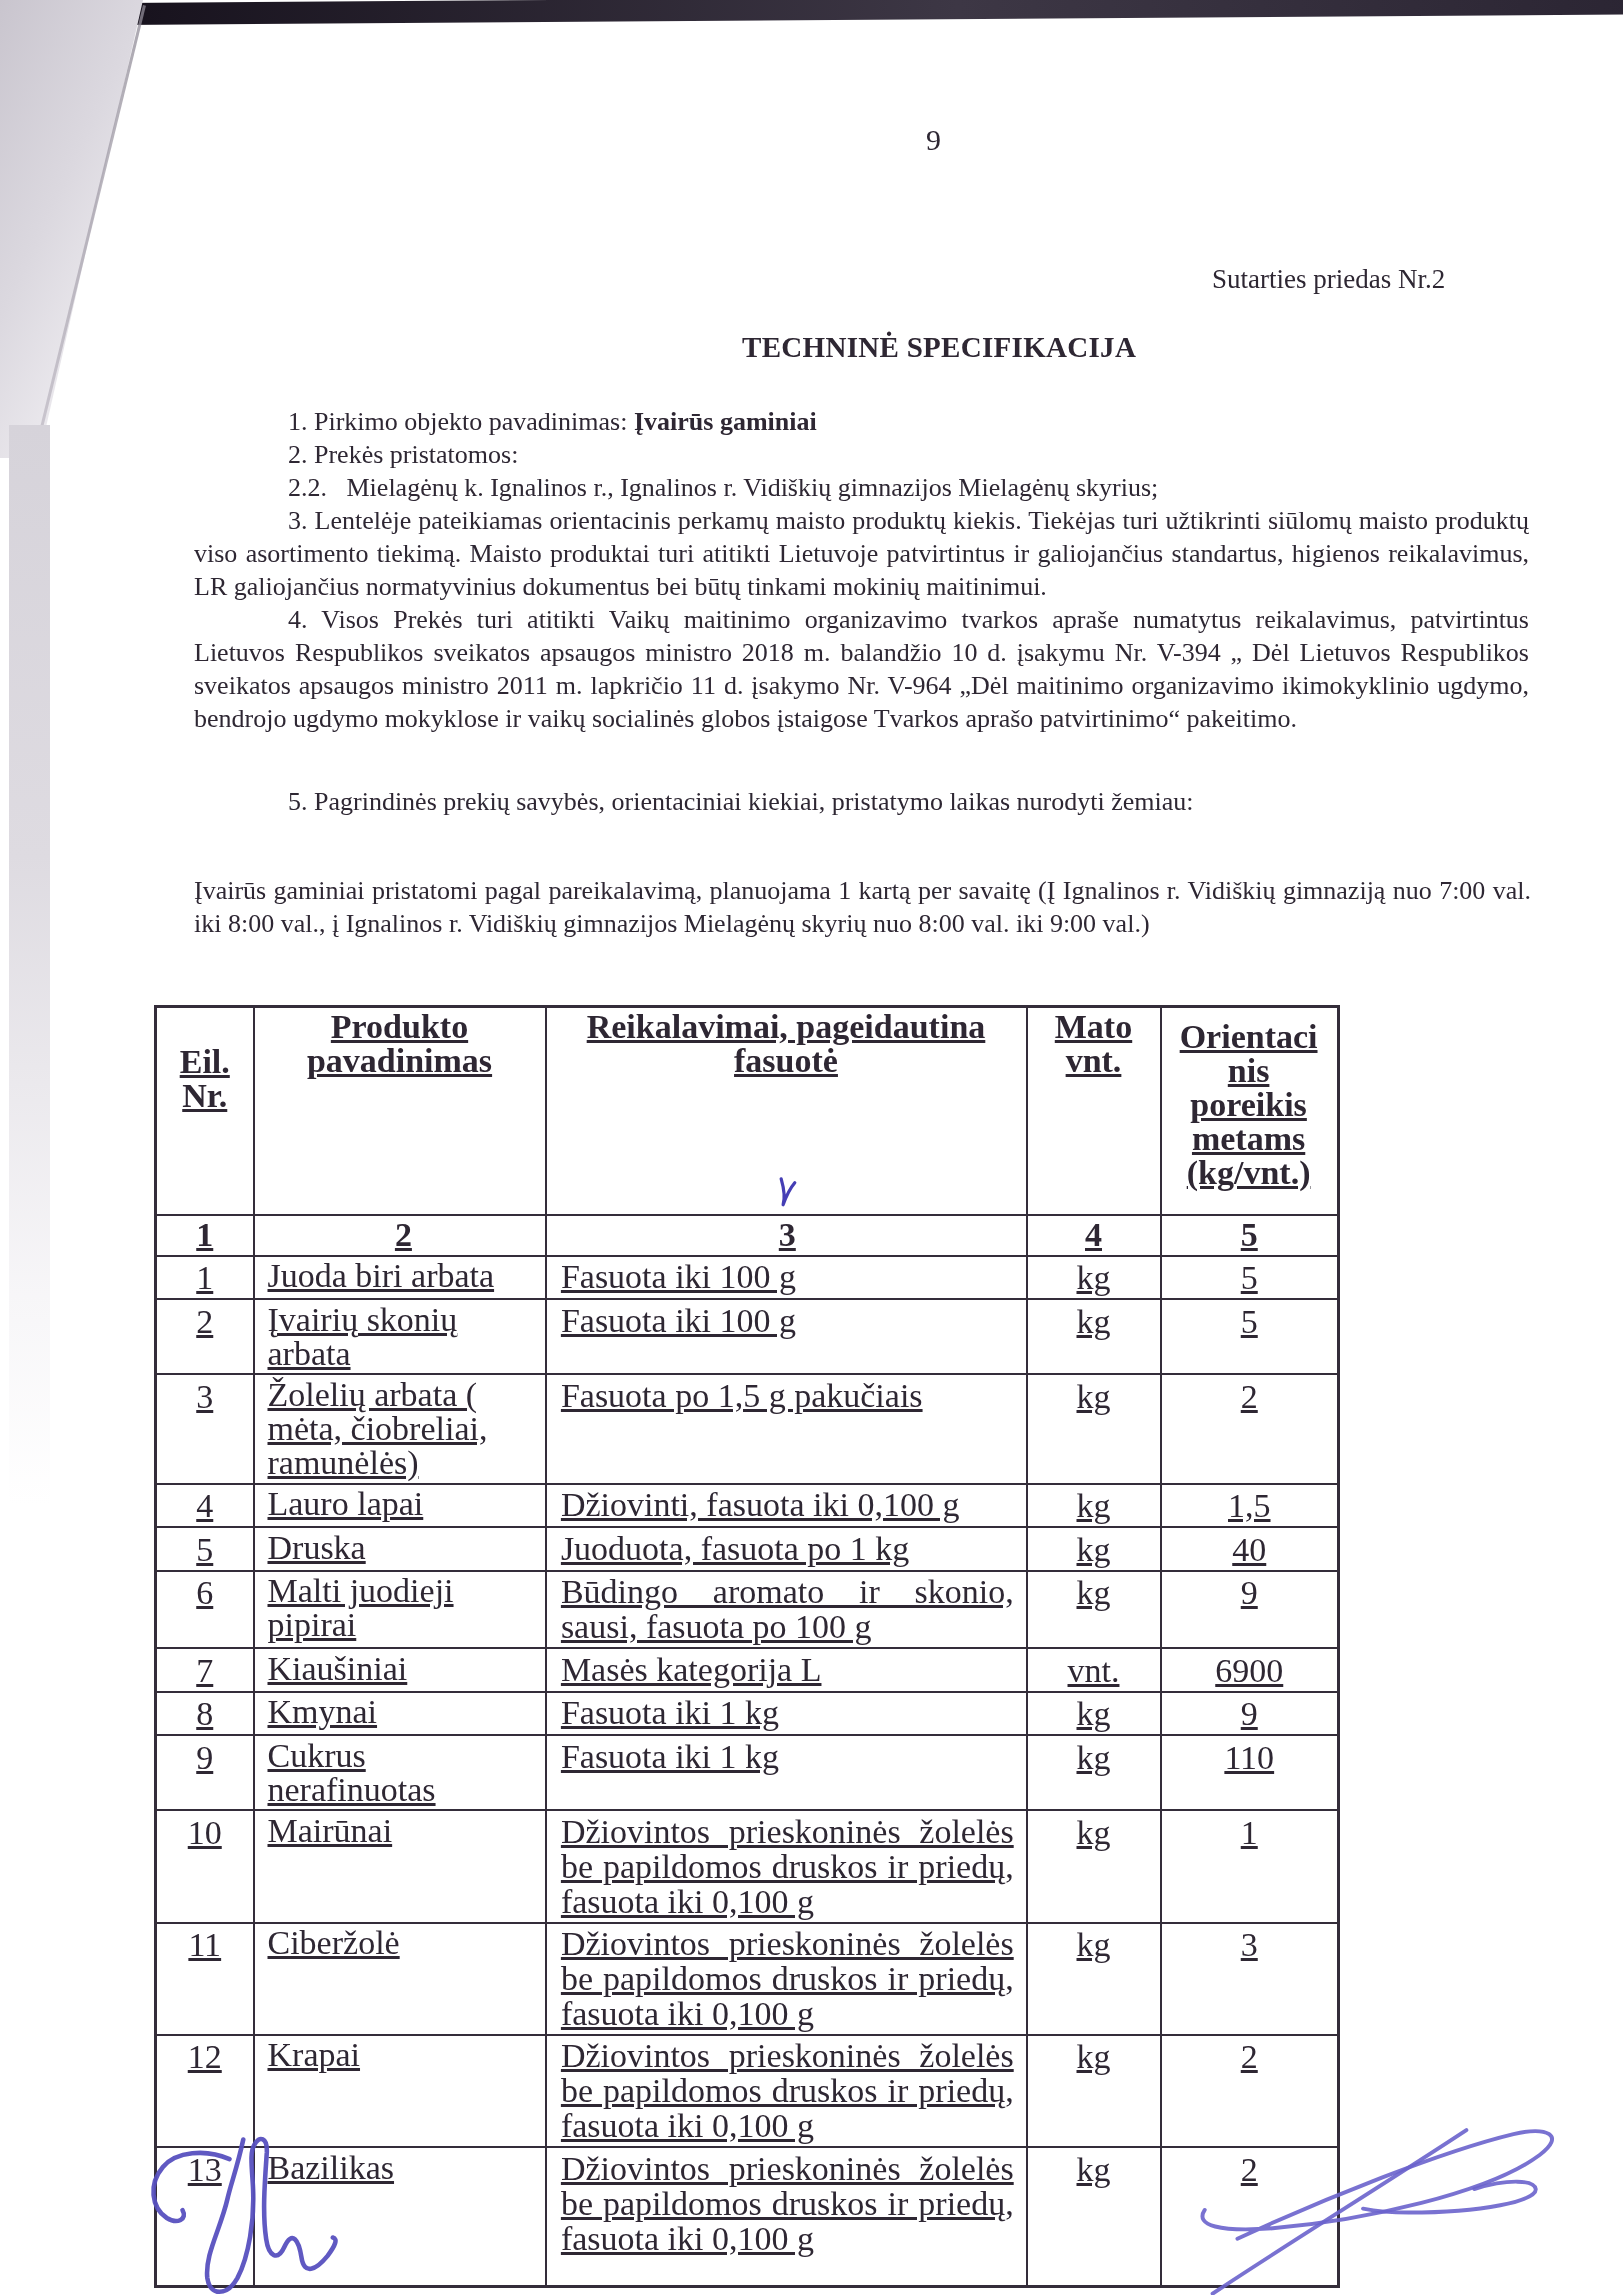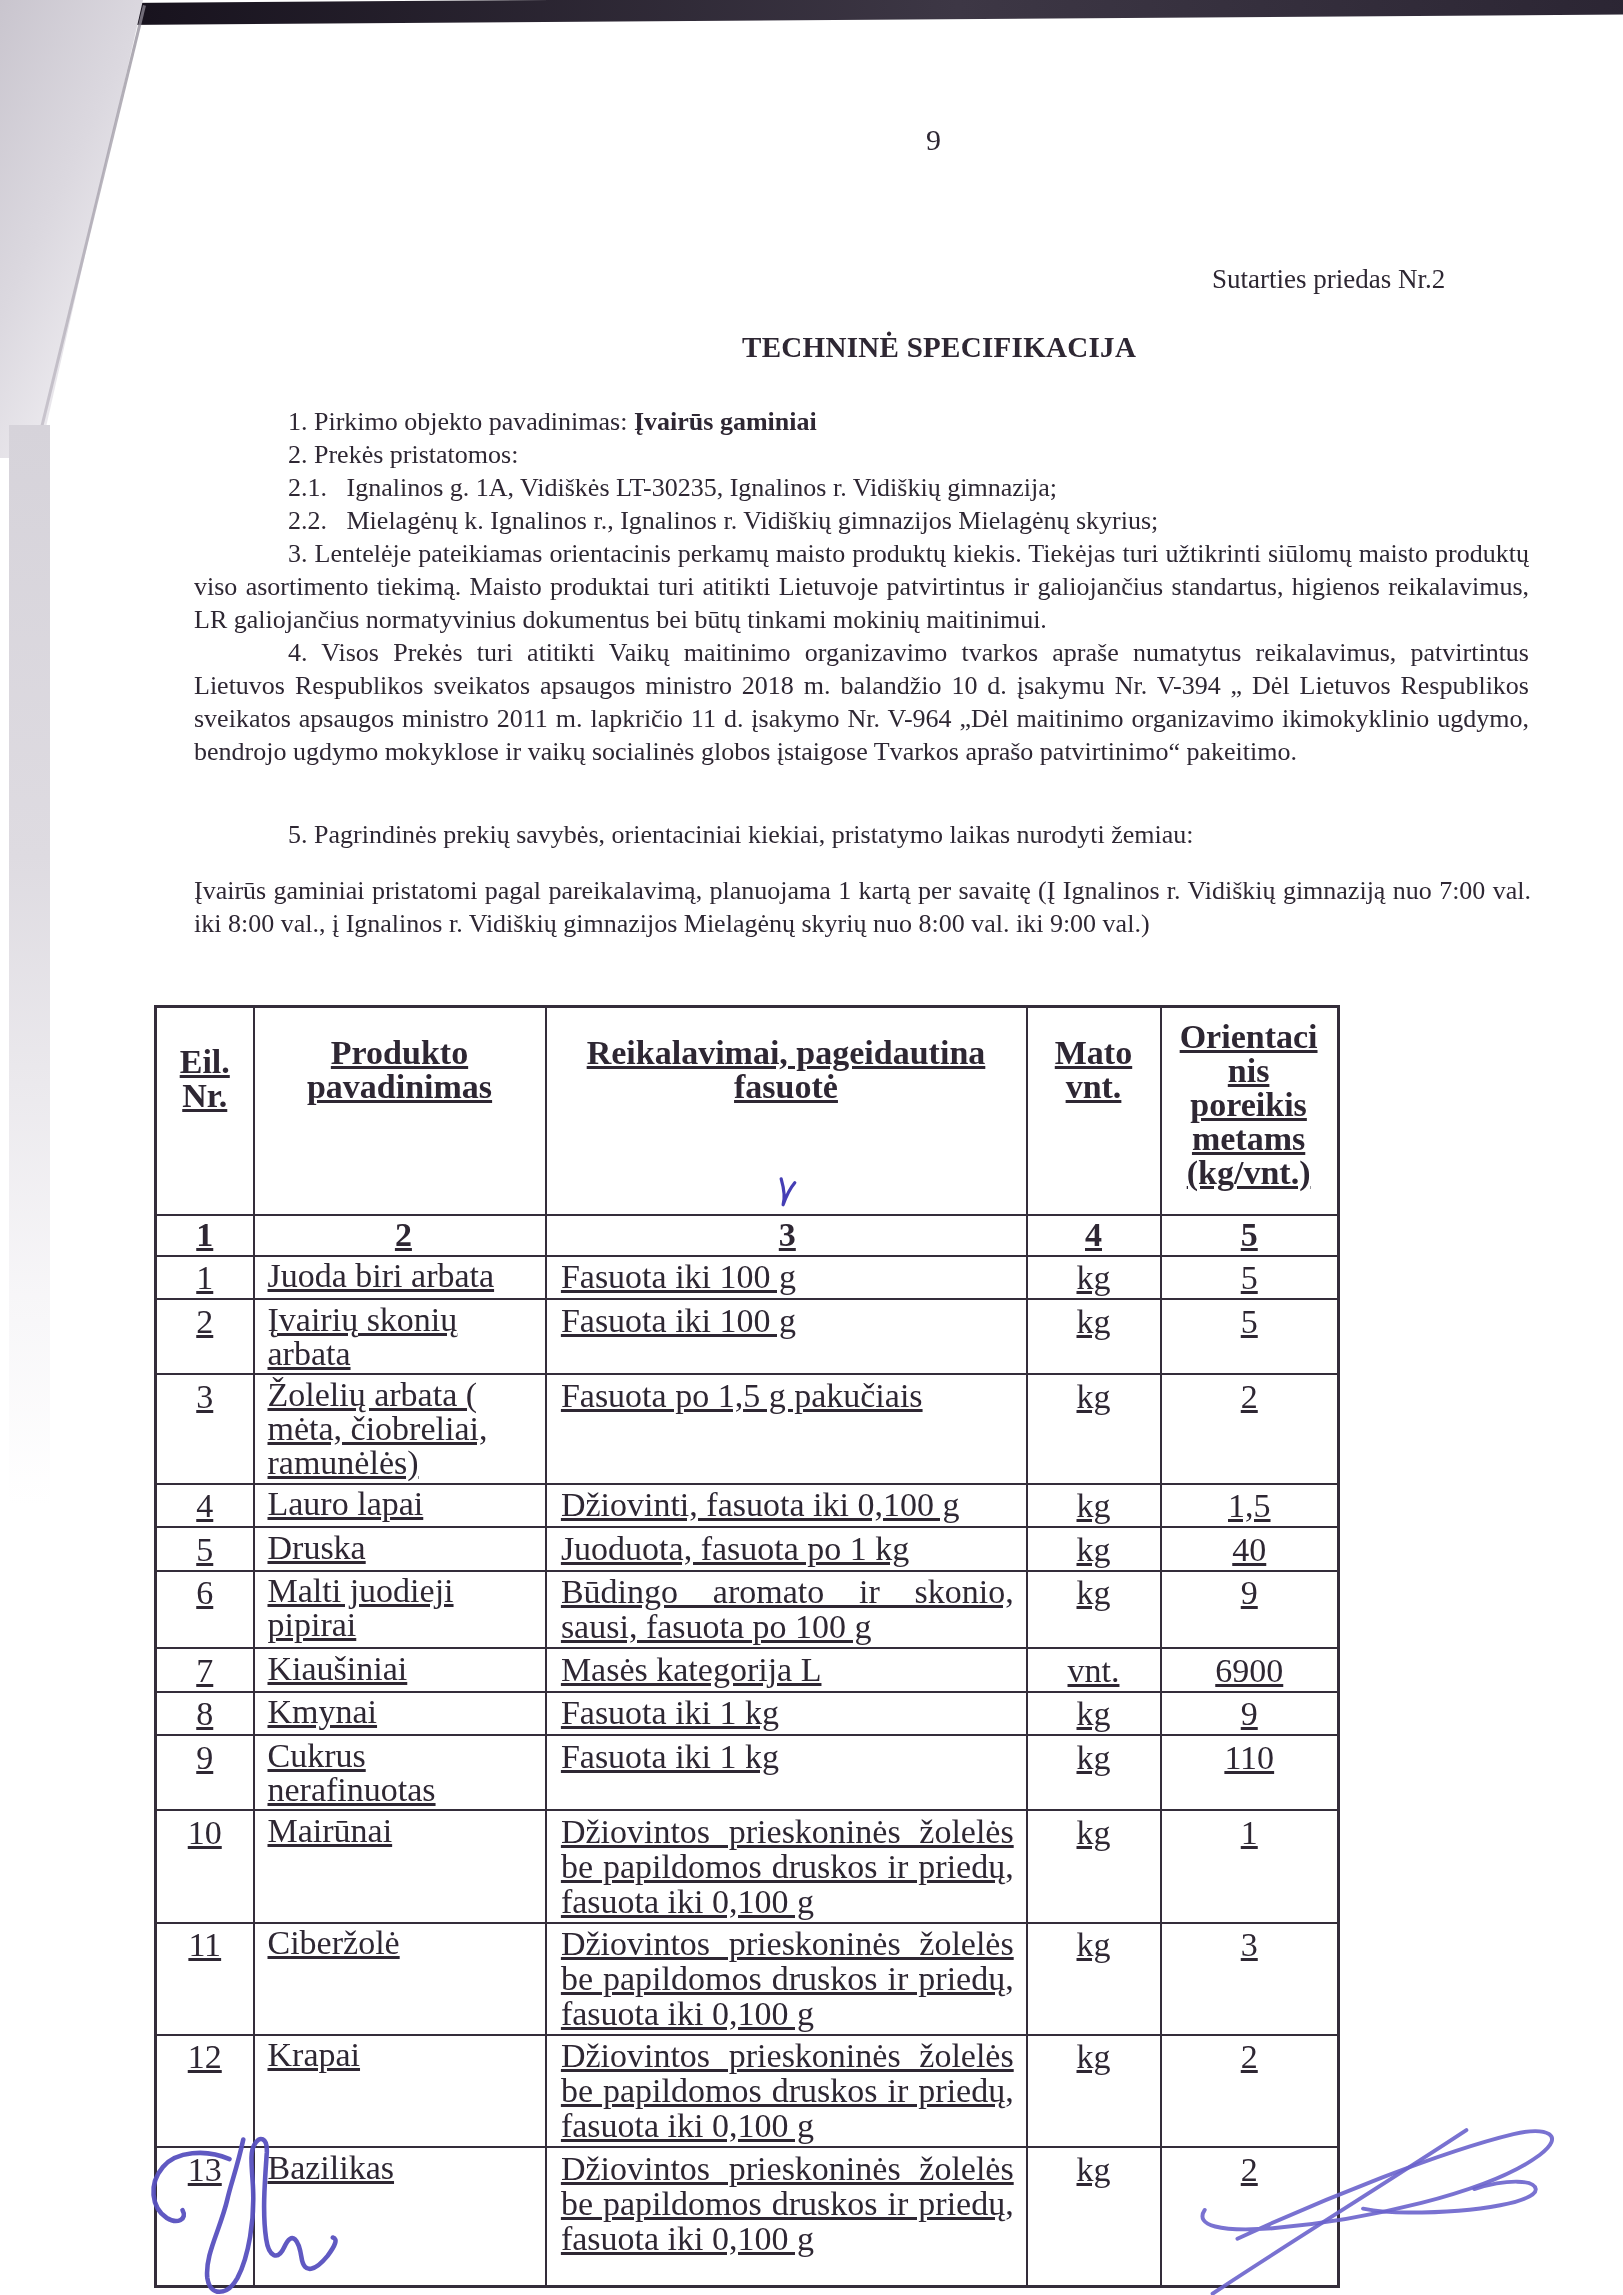--- a/index.html
+++ b/index.html
@@ -30,21 +30,21 @@
   .items .para{text-align:justify;text-indent:94px;}
   .items .last{margin-top:50px;}
   .bold-note{position:absolute;left:194px;top:874px;width:1337px;font-size:26px;
     font-weight:400;line-height:33px;text-align:justify;}
   
   .spec-table{position:absolute;left:154px;top:1005px;width:1182px;
     border-collapse:collapse;table-layout:fixed;font-size:34px;
     border:3.3px solid #342d3a;text-decoration:underline;}
   .spec-table th,.spec-table td{border:2px solid #342d3a;vertical-align:top;
     overflow-wrap:break-word;}
-  .spec-table th{font-weight:700;text-align:center;padding-top:28px;line-height:34px;
+  .spec-table th{font-weight:700;text-align:center;padding-top:2px;line-height:34px;
     border-bottom-width:2.6px;}
   .spec-table th.c1{padding-top:37px;}
   .spec-table th.c5{text-align:center;padding:11.8px 15.7px 0 14.4px;}
   .spec-table tr.hdr{height:208px;}
   .spec-table tr.nums{height:38px;}
   .spec-table tr.nums td{font-weight:700;text-align:center;line-height:34px;
     border-bottom-width:2.6px;}
   .spec-table tbody tr{height:35px;}
   .spec-table tr:nth-child(5){height:105px;}
   .spec-table tr:nth-child(8){height:71px;}
@@ -71,21 +71,20 @@
   <div class="scan-edge"></div>
   <div class="scan-left-strip"></div>
 
   <div class="pageno">9</div>
   <div class="annex">Sutarties priedas Nr.2</div>
   <div class="title">TECHNINĖ SPECIFIKACIJA</div>
 
   <div class="items">
     <p class="item"><span>1. Pirkimo objekto pavadinimas: </span><b>Įvairūs gaminiai</b></p>
     <p class="item">2. Prekės pristatomos:</p>
-    <p class="item">2.1.&nbsp;&nbsp; Ignalinos g. 1A, Vidiškės LT-30235, Ignalinos r. Vidiškių gimnazija;</p>
     <p class="item">2.2.&nbsp;&nbsp; Mielagėnų k. Ignalinos r., Ignalinos r. Vidiškių gimnazijos Mielagėnų skyrius;</p>
     <p class="para">3. Lentelėje pateikiamas orientacinis perkamų maisto produktų kiekis. Tiekėjas turi užtikrinti siūlomų maisto produktų viso asortimento tiekimą. Maisto produktai turi atitikti Lietuvoje patvirtintus ir galiojančius standartus, higienos reikalavimus, LR galiojančius normatyvinius dokumentus bei būtų tinkami mokinių maitinimui.</p>
     <p class="para">4. Visos Prekės turi atitikti Vaikų maitinimo organizavimo tvarkos apraše numatytus reikalavimus, patvirtintus Lietuvos Respublikos sveikatos apsaugos ministro 2018 m. balandžio 10 d. įsakymu Nr. V-394 „ Dėl Lietuvos Respublikos sveikatos apsaugos ministro 2011 m. lapkričio 11 d. įsakymo Nr. V-964 „Dėl maitinimo organizavimo ikimokyklinio ugdymo, bendrojo ugdymo mokyklose ir vaikų socialinės globos įstaigose Tvarkos aprašo patvirtinimo“ pakeitimo.</p>
     <p class="para last">5. Pagrindinės prekių savybės, orientaciniai kiekiai, pristatymo laikas nurodyti žemiau:</p>
   </div>
 
   <div class="bold-note">Įvairūs gaminiai pristatomi pagal pareikalavimą, planuojama 1 kartą per savaitę (Į Ignalinos r. Vidiškių gimnaziją nuo 7:00 val. iki 8:00 val., į Ignalinos r. Vidiškių gimnazijos Mielagėnų skyrių nuo 8:00 val. iki 9:00 val.)</div>
 
   <table class="spec-table">
     <colgroup>

